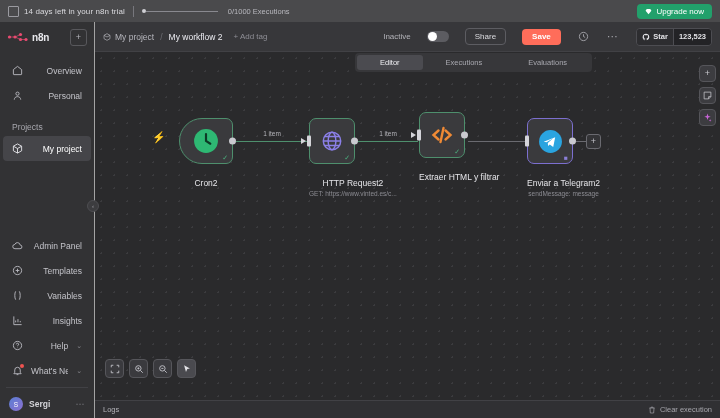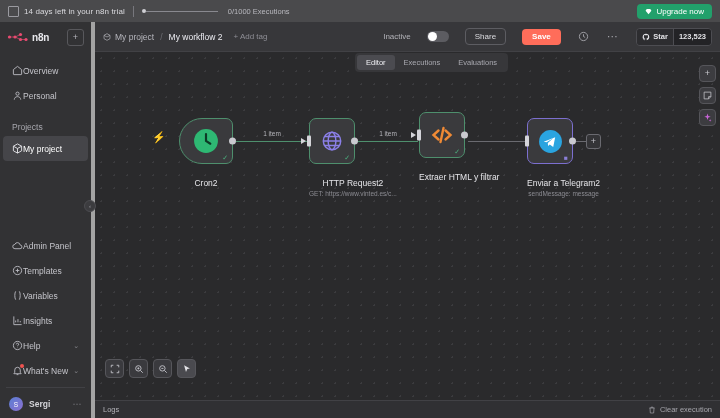--- a/index.html
+++ b/index.html
@@ -40,44 +40,44 @@
     font-size: 8px; font-weight: normal;
     border-radius: 4px; padding: 3px 8px;
     display: flex; align-items: center; gap: 4px;
     cursor: pointer; white-space: nowrap;
   }
 
   
   .sidebar {
     position: absolute; left: 0; top: 22px; width: 95px; height: 396px;
     background: #323234;
-    border-right: 4px solid #a3a3a3;
+    border-right: 1px solid #a3a3a3;
     box-sizing: border-box;
     display: flex; flex-direction: column;
     z-index: 30;
   }
   .sb-top {
     height: 30px; display: flex; align-items: center;
     padding: 0 7px; box-sizing: border-box; gap: 6px;
   }
   .n8n-logo { display: flex; align-items: center; gap: 3px; }
   .logo-mark { width: 22px; height: 12px; }
   .logo-text { font-size: 10px; font-weight: bold; color: #e8e8ec; letter-spacing: -0.2px; }
   .sb-collapse {
     margin-left: auto;
     width: 15px; height: 15px; border: 1px solid #58585c; border-radius: 3px;
     display: flex; align-items: center; justify-content: center;
     font-size: 9px; color: #b5b5bb; cursor: pointer; line-height: 1;
   }
   .sb-nav { padding-top: 6px; }
   .sb-item {
     height: 25px; display: flex; align-items: center;
-    padding: 0 9px; box-sizing: border-box; gap: 0;
+    padding: 0 9px; box-sizing: border-box; gap: 8px;
     font-size: 8.5px; color: #c4c4ca; cursor: pointer;
-    margin: 0 3px; border-radius: 4px;
+    margin: 0 3px; border-radius: 4px; text-align: right;
   }
   .sb-item.active { background: #454549; color: #ffffff; }
   .sb-ico { width: 11px; height: 11px; flex: none; display: block; }
   .sb-label { flex: 1; white-space: nowrap; overflow: hidden; }
   .sb-section {
     font-size: 8.5px; color: #a8a8ae; padding: 0 12px;
     margin-top: 14px; margin-bottom: 4px;
   }
   .sb-bottom { margin-top: auto; padding-bottom: 2px; }
   .chev { font-size: 7px; color: #87878d; }
@@ -160,21 +160,21 @@
   }
 
   
   .tabs {
     position: absolute; left: 355px; top: 53px;
     display: flex; gap: 0; align-items: center;
     background: #37373a; border-radius: 4px; padding: 2px;
     z-index: 26;
   }
   .tab {
-    font-size: 7.5px; color: #a9a9b0; padding: 3px 9px;
+    font-size: 7.5px; color: #a9a9b0; padding: 3px 23px;
     border-radius: 3px; cursor: pointer; white-space: nowrap;
   }
   .tab.active { background: #4b4b50; color: #f0f0f4; }
 
   
   .canvas {
     position: absolute; left: 95px; top: 52px; width: 625px; height: 348px;
     background-color: #2a2a2c;
     background-image: radial-gradient(circle, #3b3b3e 1px, transparent 1px);
     background-size: 13px 13px;

